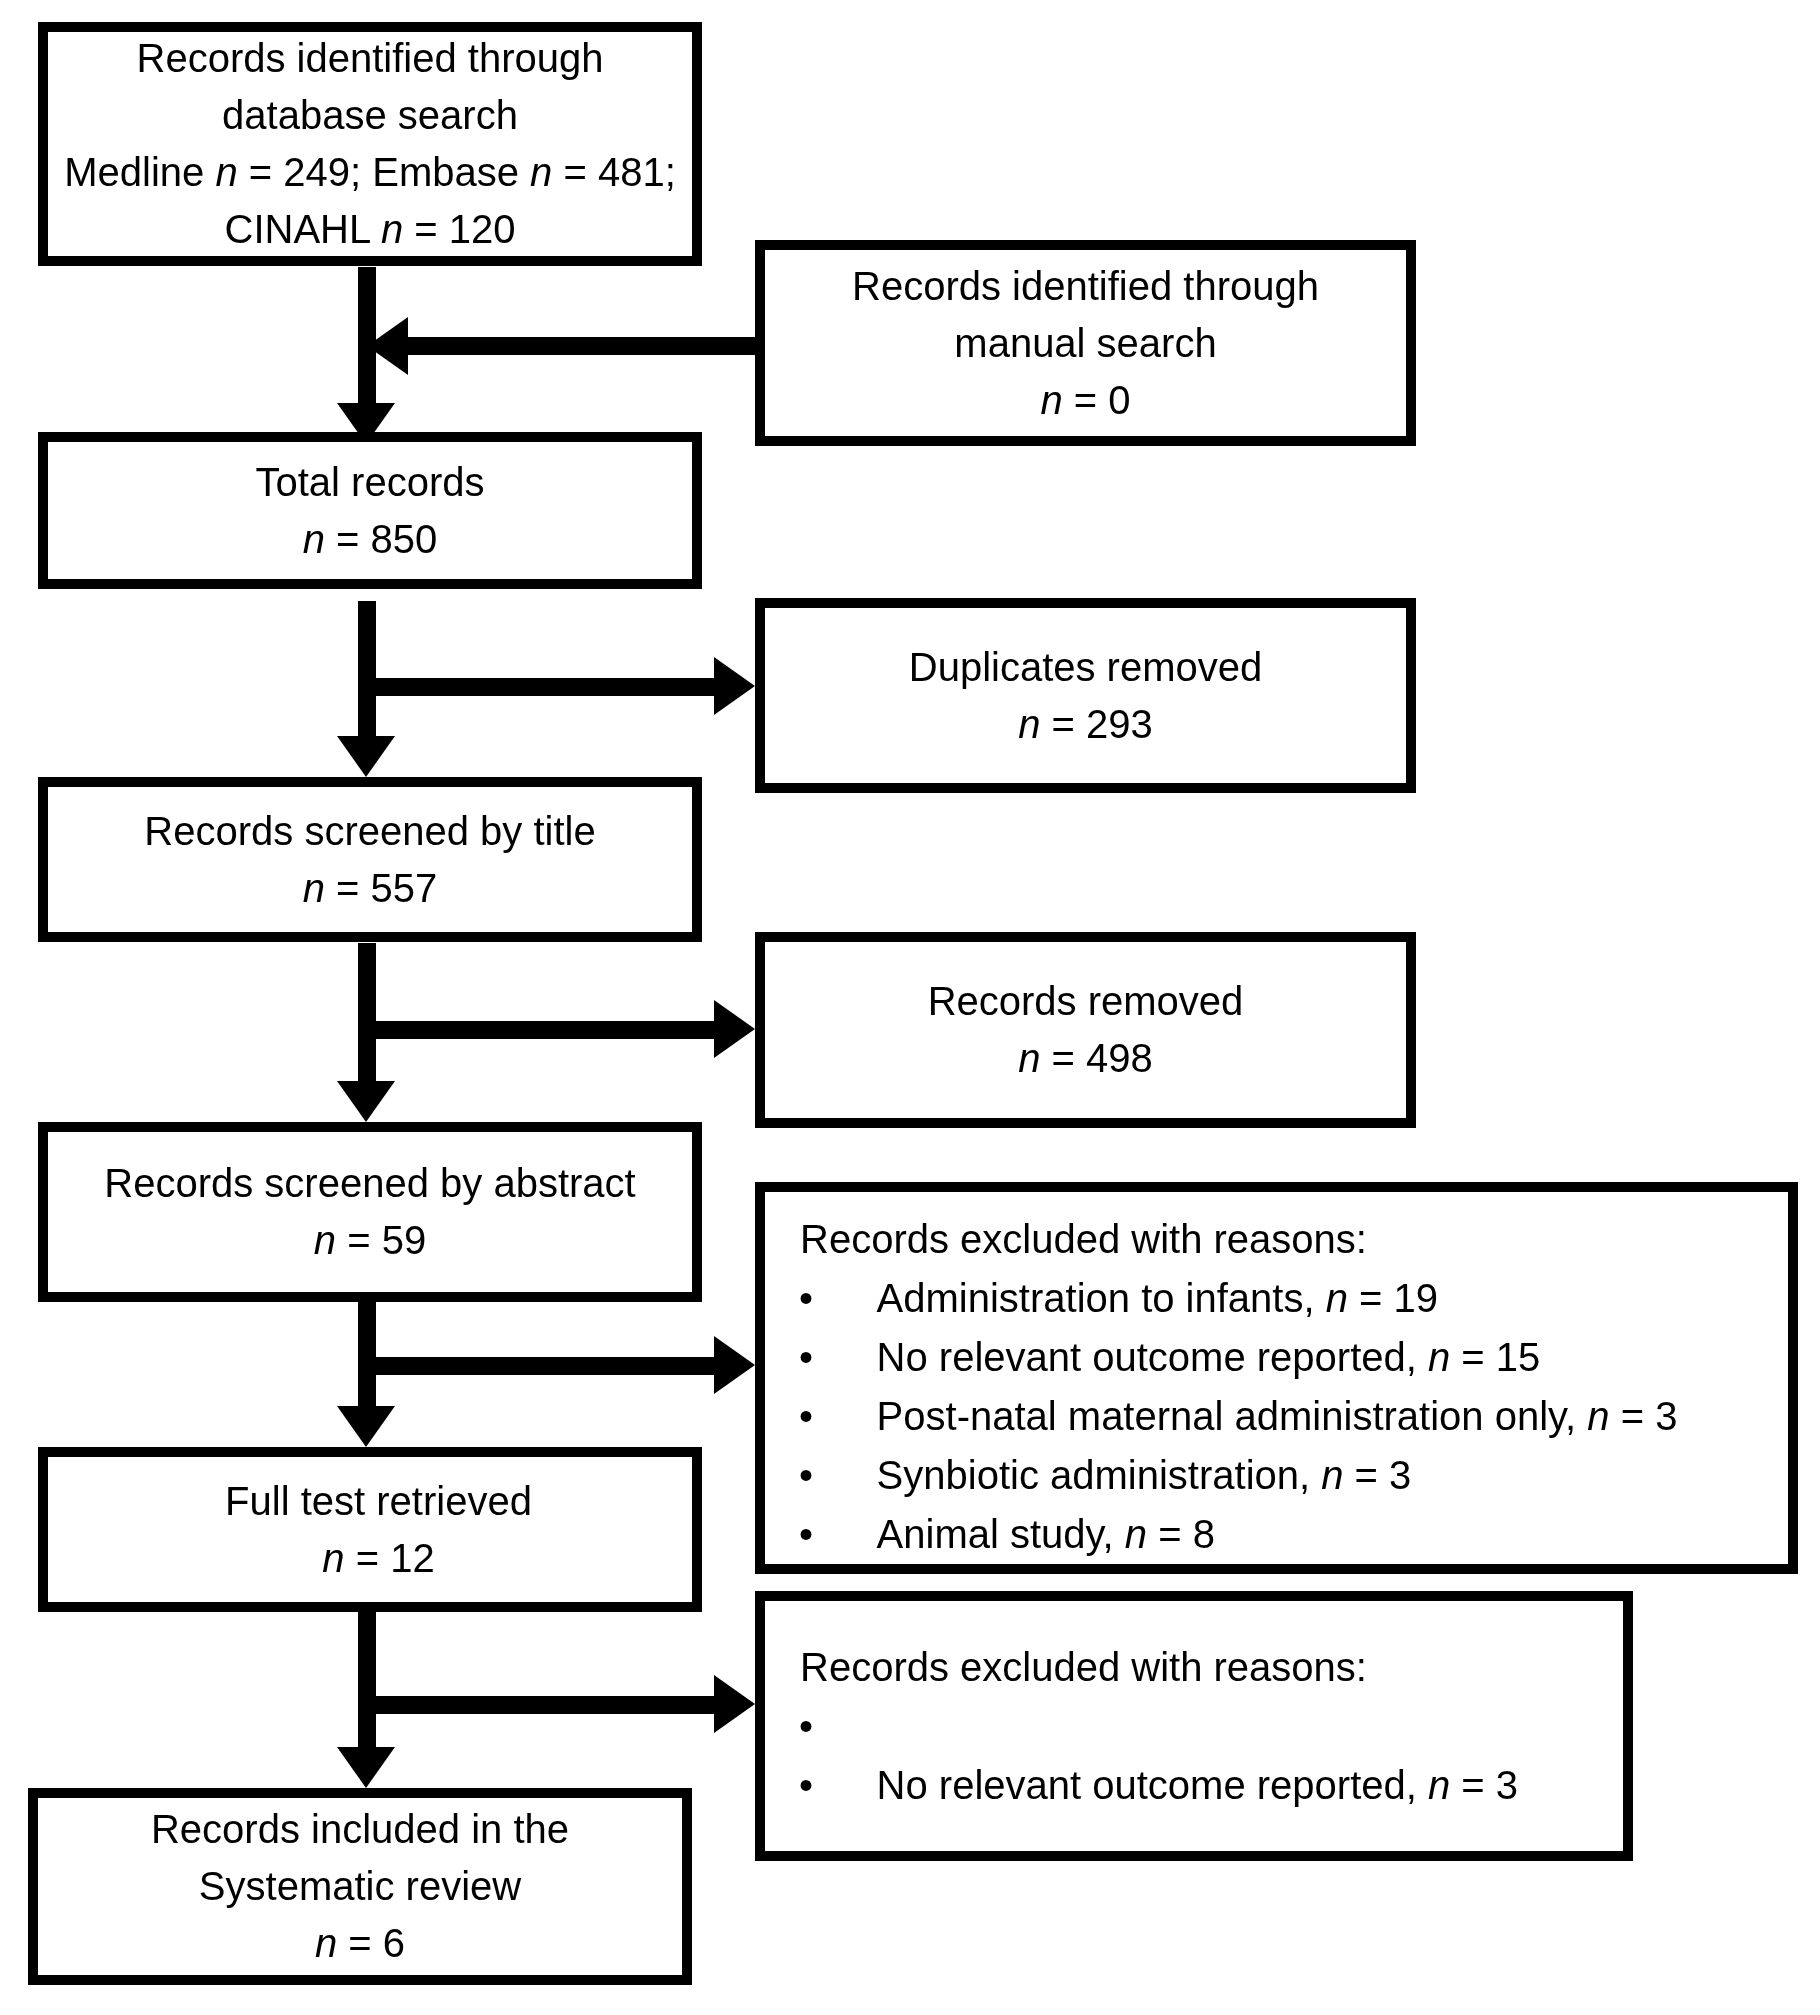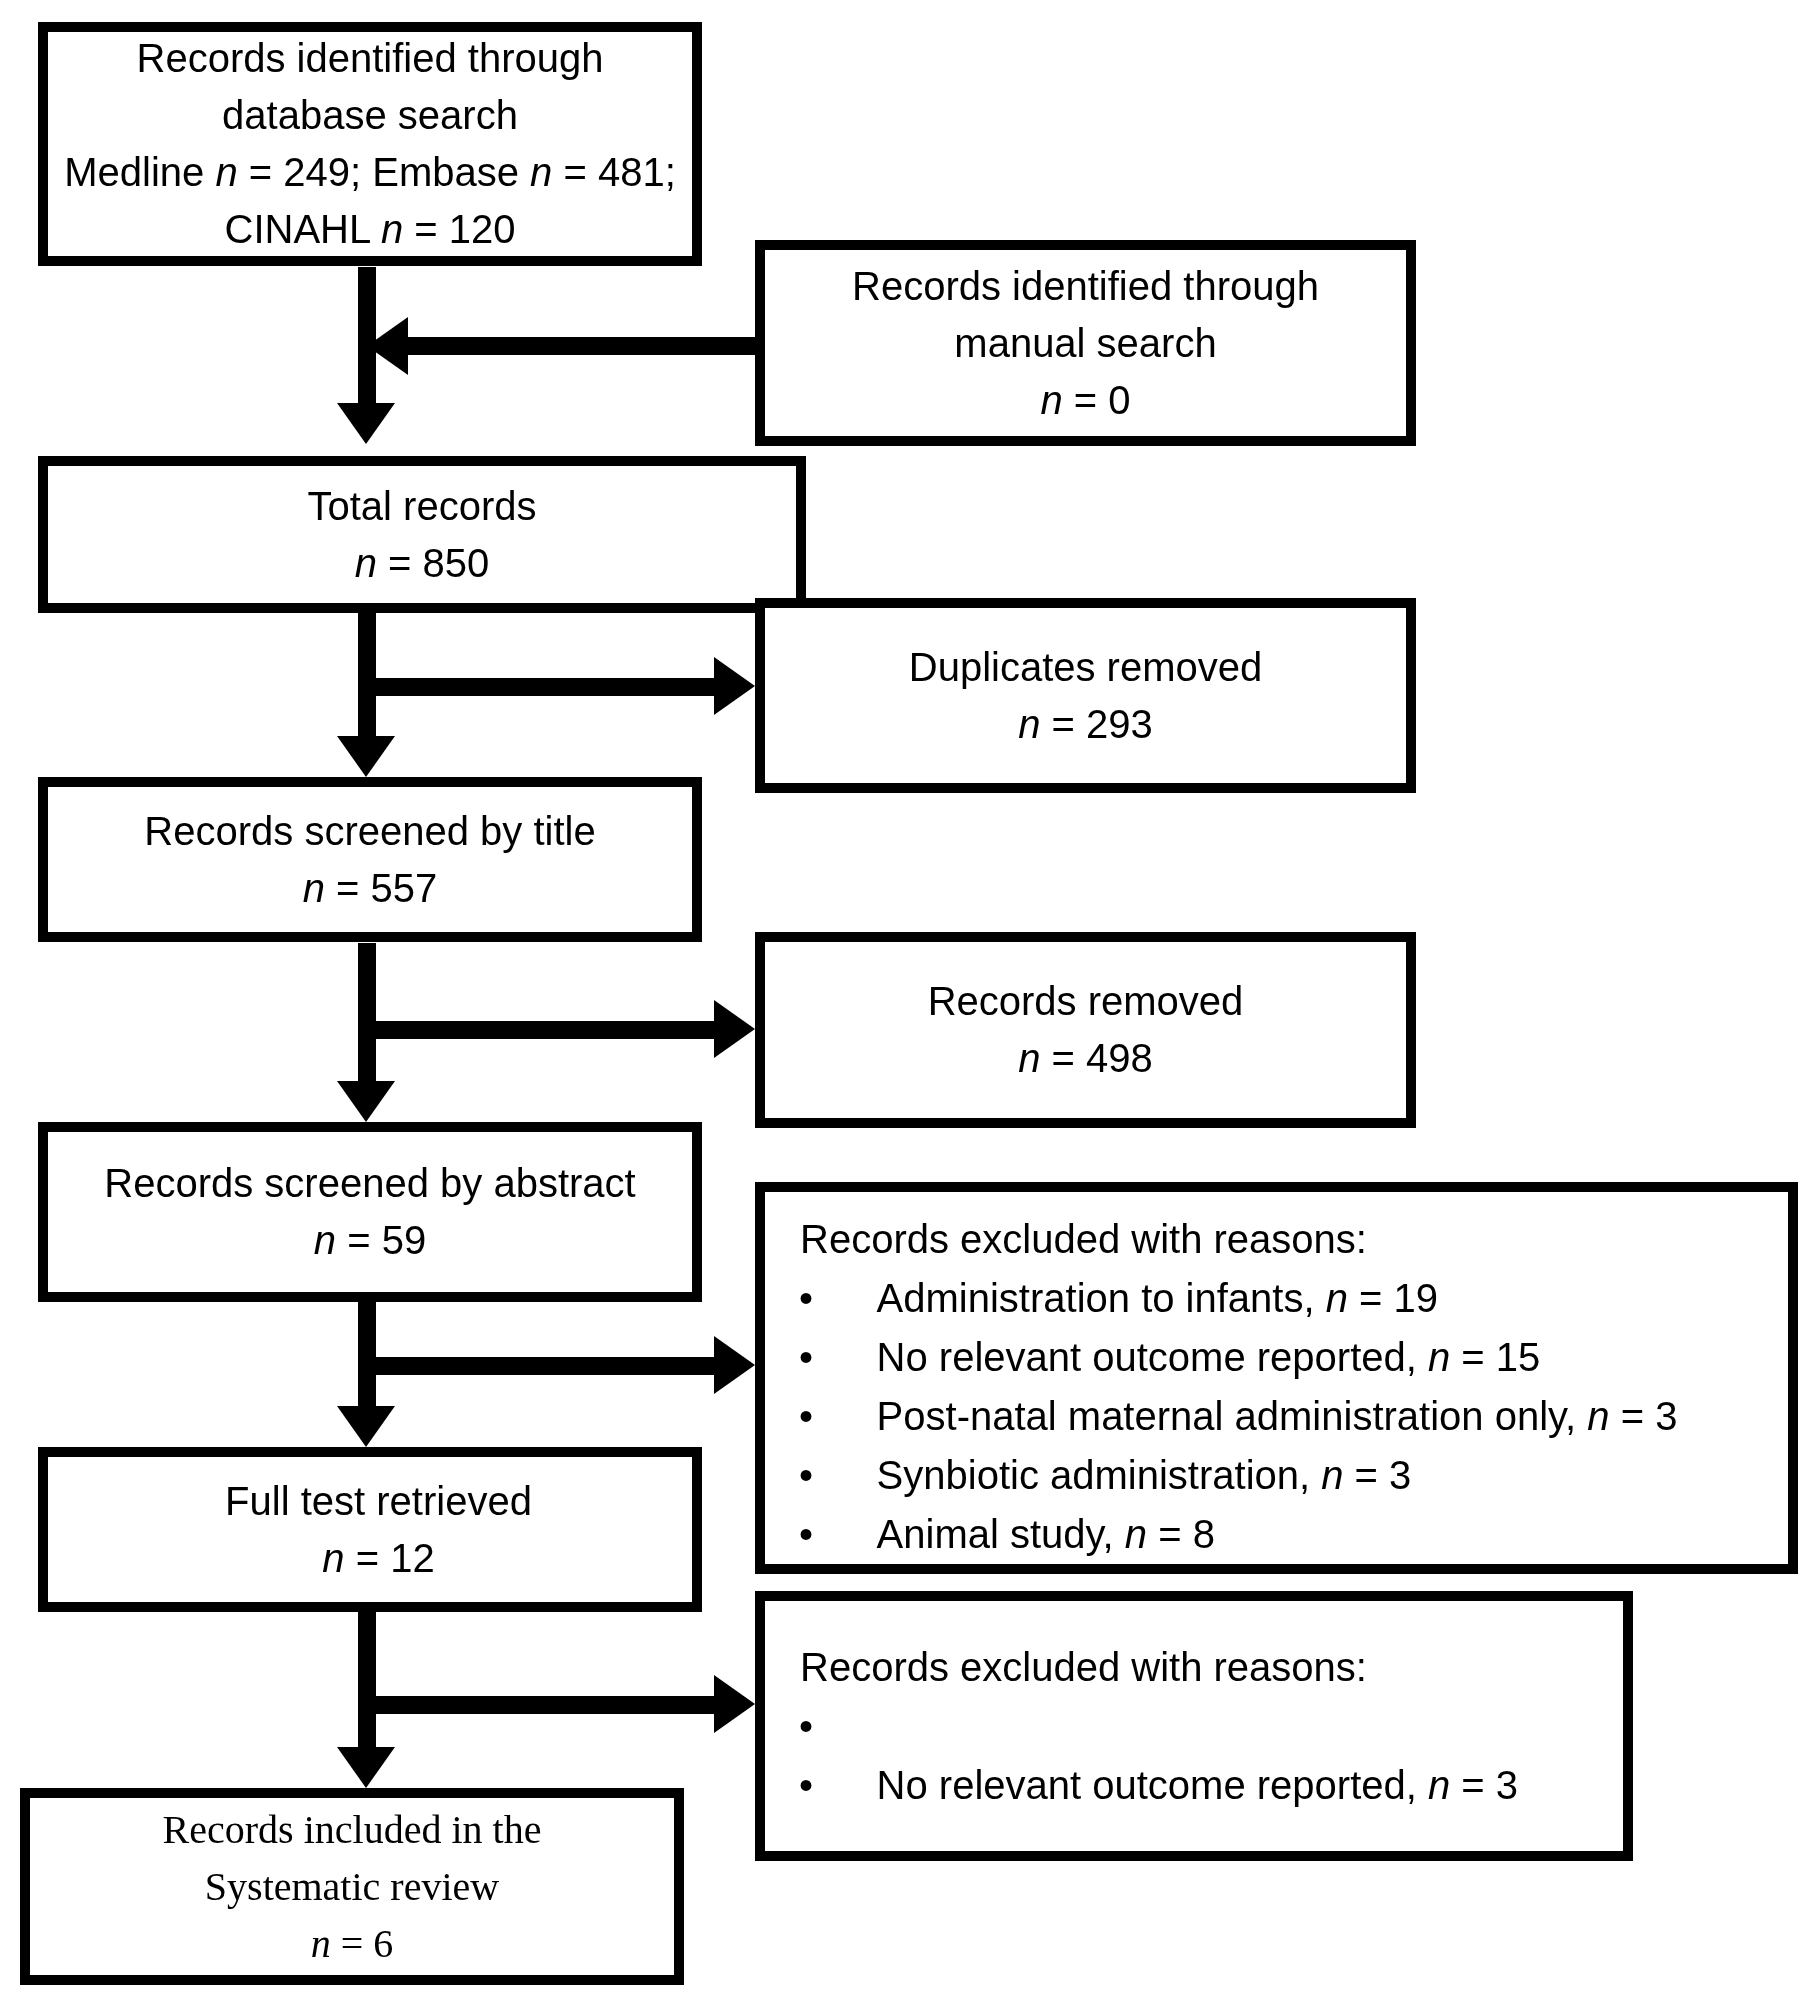--- a/index.html
+++ b/index.html
@@ -69,41 +69,41 @@
   <div class="shaft h" style="left:367px; top:1696px; width:347px;"></div>
   <div class="head right" style="left:714px; top:1675px;"></div>
 
   <div class="fbox" style="left:38px; top:22.4px; width:664px; height:244px;">
     <div class="line"><span>Records identified through</span></div>
     <div class="line"><span>database search</span></div>
     <div class="line"><span>Medline </span><span class="it">n</span><span> = 249; Embase </span><span class="it">n</span><span> = 481;</span></div>
     <div class="line"><span>CINAHL </span><span class="it">n</span><span> = 120</span></div>
   </div>
 
-  <div class="fbox" style="left:38px; top:456px; width:768px; height:157px;">
+  <div class="fbox" style="left:38px; top:432px; width:664px; height:157px;">
     <div class="line"><span>Total records</span></div>
     <div class="line"><span class="it">n</span><span> = 850</span></div>
   </div>
 
   <div class="fbox" style="left:38px; top:777px; width:664px; height:165px;">
     <div class="line"><span>Records screened by title</span></div>
     <div class="line"><span class="it">n</span><span> = 557</span></div>
   </div>
 
   <div class="fbox" style="left:38px; top:1122px; width:664px; height:180px;">
     <div class="line"><span>Records screened by abstract</span></div>
     <div class="line"><span class="it">n</span><span> = 59</span></div>
   </div>
 
   <div class="fbox" style="left:38px; top:1447px; width:664px; height:165px;padding-left:17px;">
     <div class="line"><span>Full test retrieved</span></div>
     <div class="line"><span class="it">n</span><span> = 12</span></div>
   </div>
 
-  <div class="fbox" style="left:20px; top:1788px; width:664px; height:197px;font-family:Liberation Serif, serif;">
+  <div class="fbox" style="left:28px; top:1788px; width:664px; height:197px;">
     <div class="line"><span>Records included in the</span></div>
     <div class="line"><span>Systematic review</span></div>
     <div class="line"><span class="it">n</span><span> = 6</span></div>
   </div>
 
   <div class="fbox" style="left:755px; top:240px; width:661px; height:206px;">
     <div class="line"><span>Records identified through</span></div>
     <div class="line"><span>manual search</span></div>
     <div class="line"><span class="it">n</span><span> = 0</span></div>
   </div>

